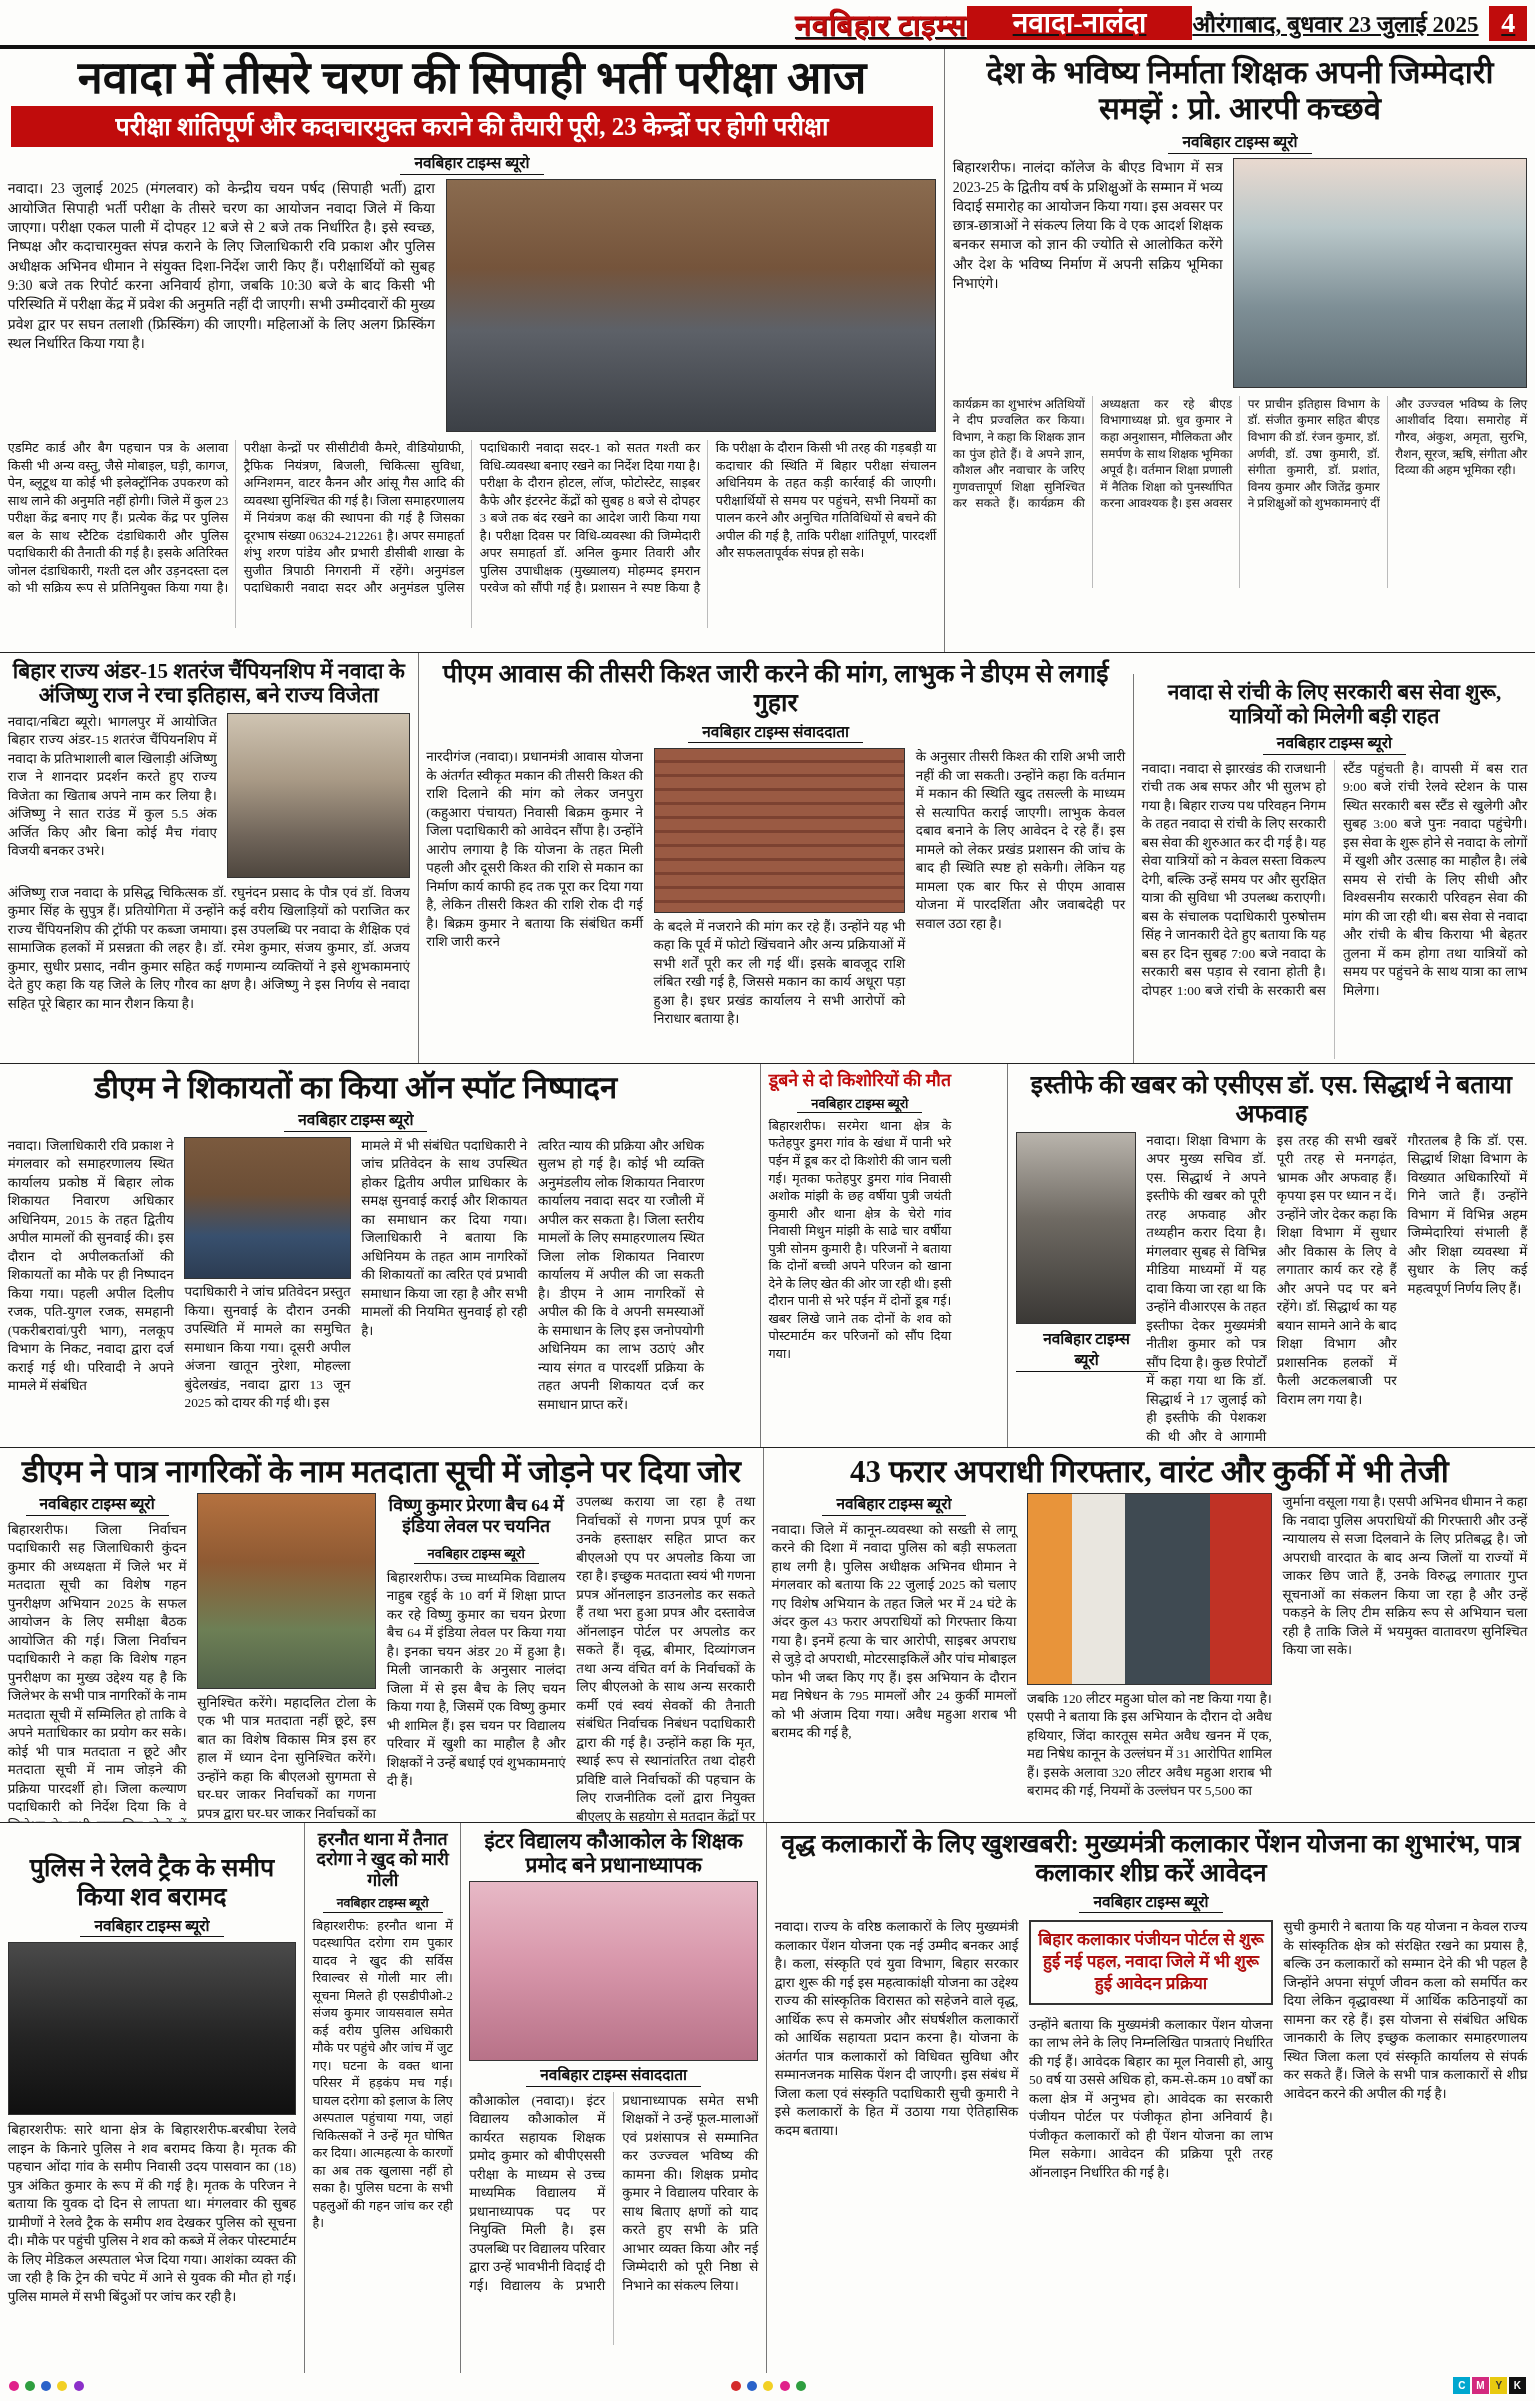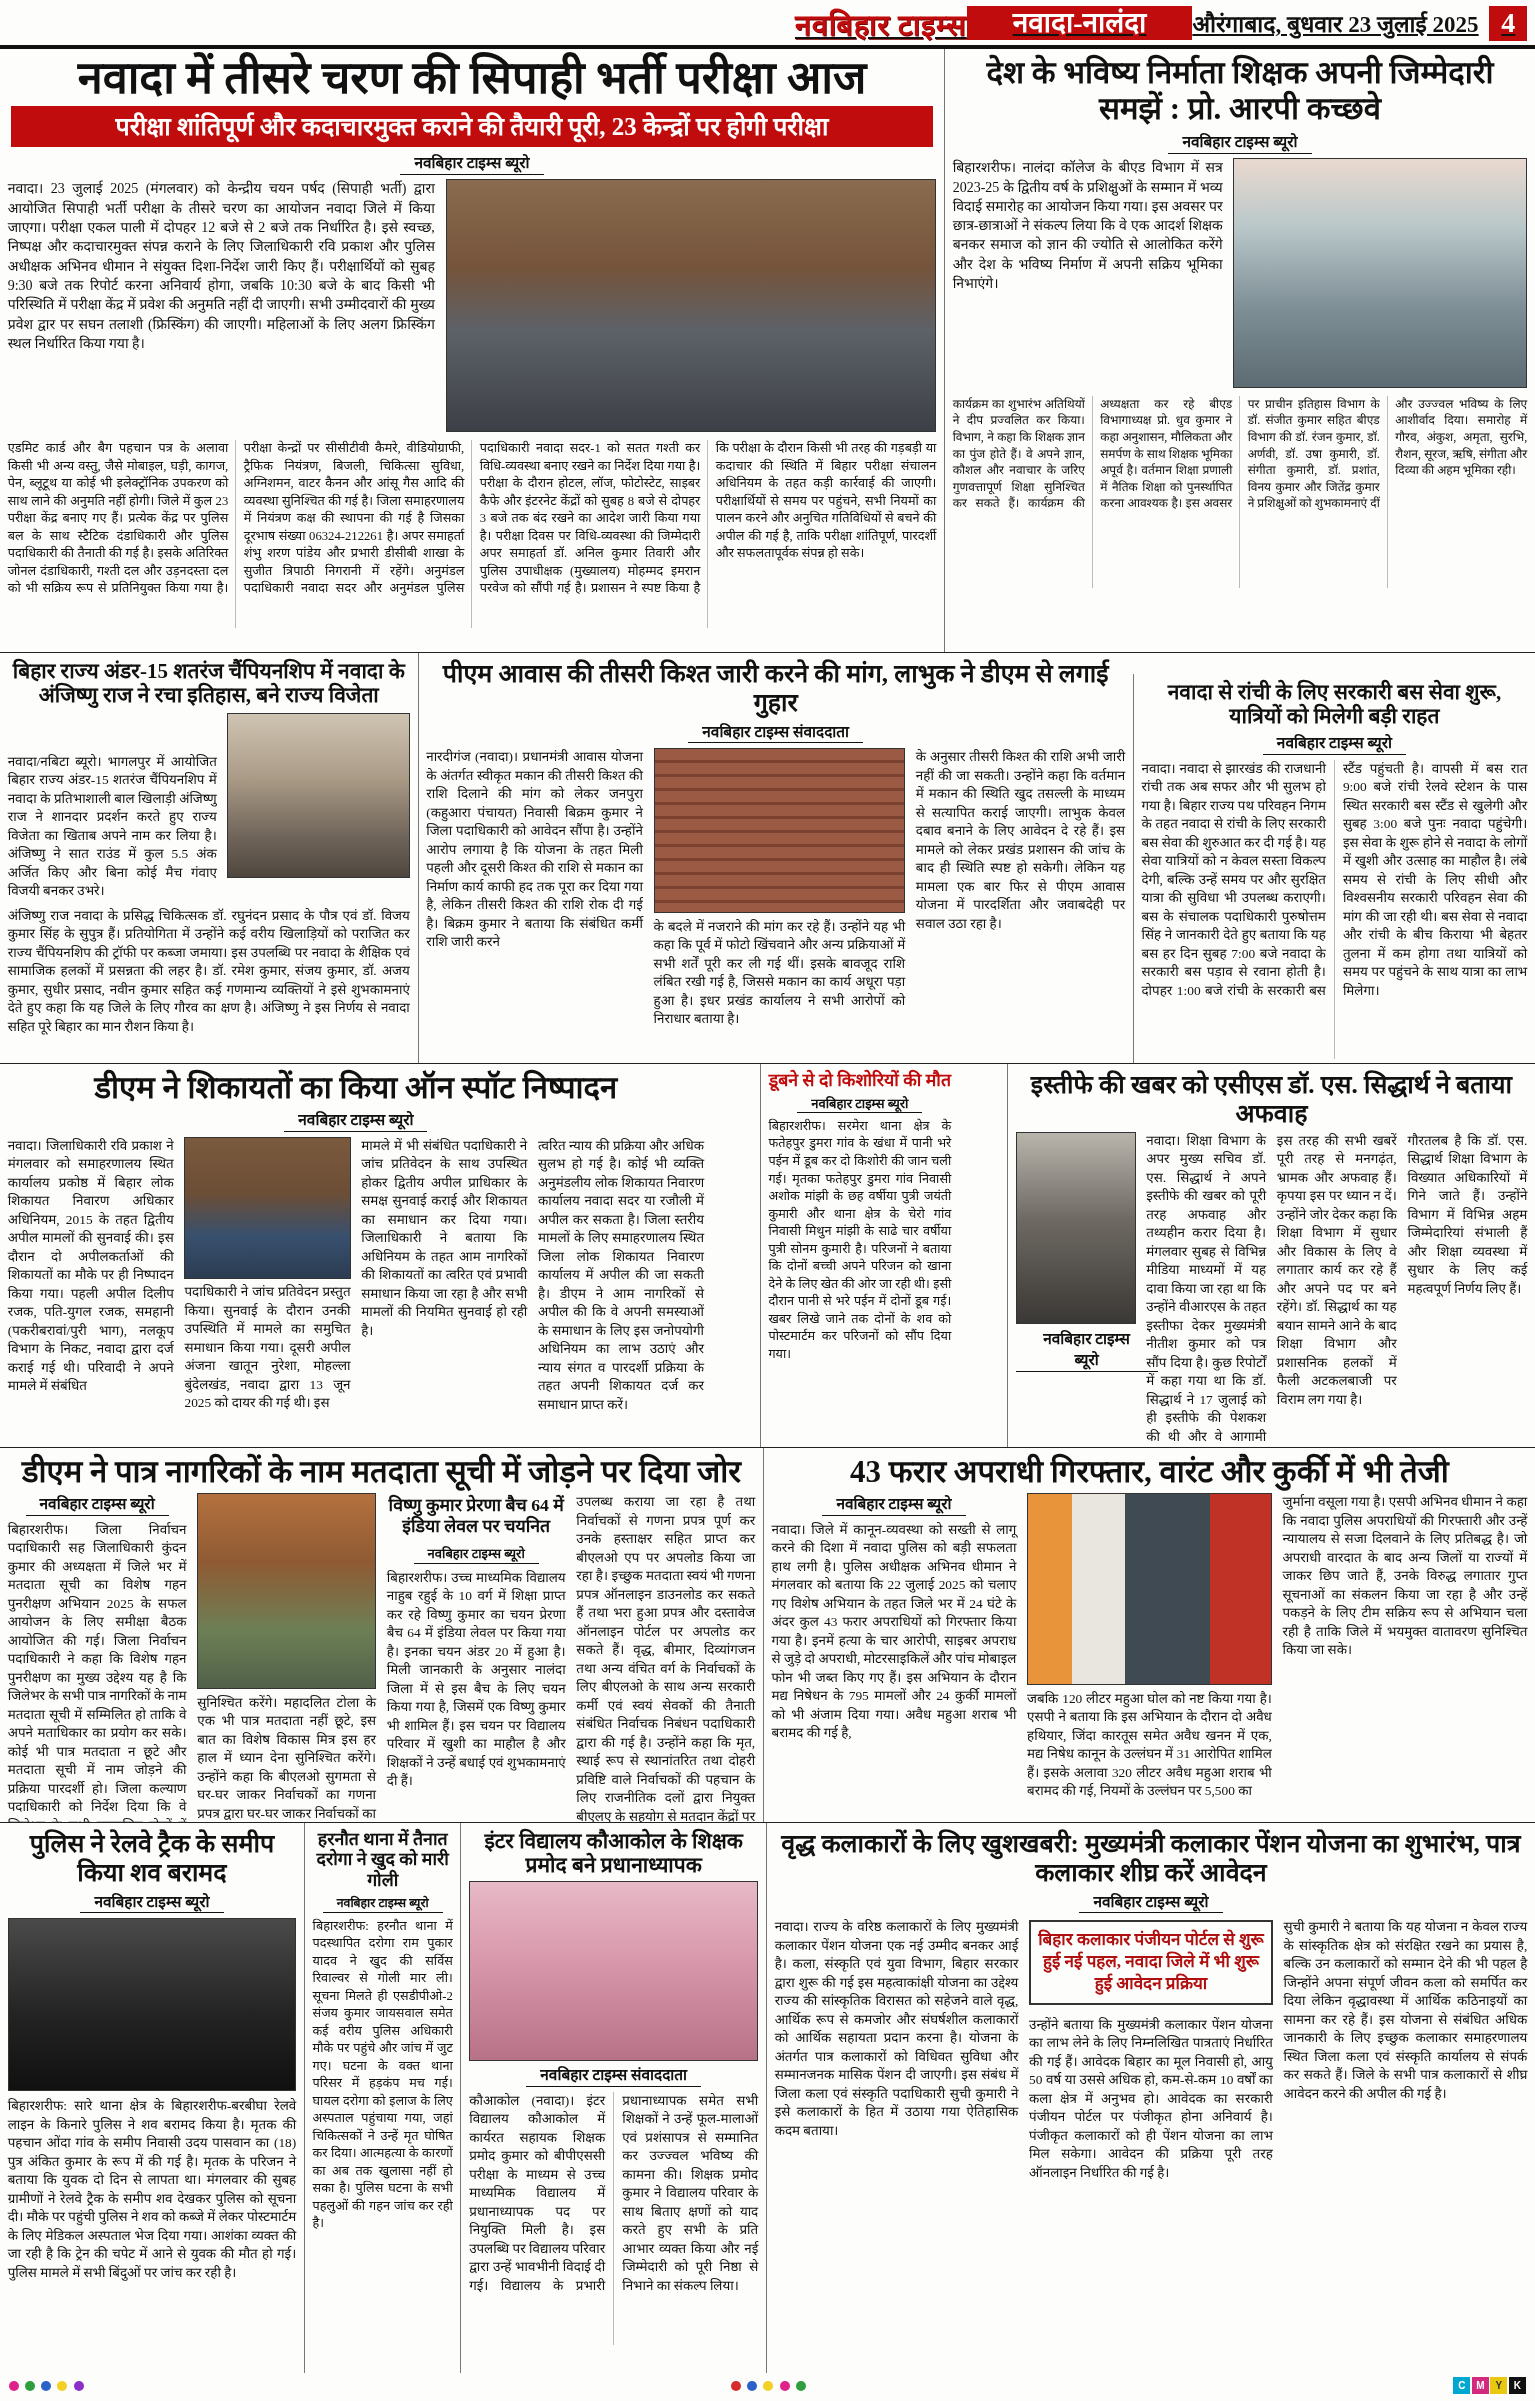--- a/index.html
+++ b/index.html
@@ -91,21 +91,21 @@
         <div class="photo ph-farewell" style="flex:1;height:230px;"></div>
       </div>
       <div class="body cols-4" style="margin-top:7.7px;height:192px;font-size:12px;">कार्यक्रम का शुभारंभ अतिथियों ने दीप प्रज्वलित कर किया। विभाग, ने कहा कि शिक्षक ज्ञान का पुंज होते हैं। वे अपने ज्ञान, कौशल और नवाचार के जरिए गुणवत्तापूर्ण शिक्षा सुनिश्चित कर सकते हैं। कार्यक्रम की अध्यक्षता कर रहे बीएड विभागाध्यक्ष प्रो. धुव कुमार ने कहा अनुशासन, मौलिकता और समर्पण के साथ शिक्षक भूमिका अपूर्व है। वर्तमान शिक्षा प्रणाली में नैतिक शिक्षा को पुनर्स्थापित करना आवश्यक है। इस अवसर पर प्राचीन इतिहास विभाग के डॉ. संजीत कुमार सहित बीएड विभाग की डॉ. रंजन कुमार, डॉ. अर्णवी, डॉ. उषा कुमारी, डॉ. संगीता कुमारी, डॉ. प्रशांत, विनय कुमार और जितेंद्र कुमार ने प्रशिक्षुओं को शुभकामनाएं दीं और उज्ज्वल भविष्य के लिए आशीर्वाद दिया। समारोह में गौरव, अंकुश, अमृता, सुरभि, रौशन, सूरज, ऋषि, संगीता और दिव्या की अहम भूमिका रही।</div>
     </div>
   </div>
 
   <div class="row" style="height:411px;">
     <div class="art" style="width:27.2%;">
       <div class="hl hl-sm">बिहार राज्य अंडर-15 शतरंज चैंपियनशिप में नवादा के अंजिष्णु राज ने रचा इतिहास, बने राज्य विजेता</div>
       <div class="flexrow" style="margin-top:4.6px;">
-        <div class="fcol body" style="flex:0 0 52%;margin-top:40px;">नवादा/नबिटा ब्यूरो। भागलपुर में आयोजित बिहार राज्य अंडर-15 शतरंज चैंपियनशिप में नवादा के प्रतिभाशाली बाल खिलाड़ी अंजिष्णु राज ने शानदार प्रदर्शन करते हुए राज्य विजेता का खिताब अपने नाम कर लिया है। अंजिष्णु ने सात राउंड में कुल 5.5 अंक अर्जित किए और बिना कोई मैच गंवाए विजयी बनकर उभरे।</div>
+        <div class="fcol body" style="flex:0 0 52%;">नवादा/नबिटा ब्यूरो। भागलपुर में आयोजित बिहार राज्य अंडर-15 शतरंज चैंपियनशिप में नवादा के प्रतिभाशाली बाल खिलाड़ी अंजिष्णु राज ने शानदार प्रदर्शन करते हुए राज्य विजेता का खिताब अपने नाम कर लिया है। अंजिष्णु ने सात राउंड में कुल 5.5 अंक अर्जित किए और बिना कोई मैच गंवाए विजयी बनकर उभरे।</div>
         <div class="photo ph-chess" style="flex:1;height:165px;"></div>
       </div>
       <div class="body" style="margin-top:6.1px;height:115px;">अंजिष्णु राज नवादा के प्रसिद्ध चिकित्सक डॉ. रघुनंदन प्रसाद के पौत्र एवं डॉ. विजय कुमार सिंह के सुपुत्र हैं। प्रतियोगिता में उन्होंने कई वरीय खिलाड़ियों को पराजित कर राज्य चैंपियनशिप की ट्रॉफी पर कब्जा जमाया। इस उपलब्धि पर नवादा के शैक्षिक एवं सामाजिक हलकों में प्रसन्नता की लहर है। डॉ. रमेश कुमार, संजय कुमार, डॉ. अजय कुमार, सुधीर प्रसाद, नवीन कुमार सहित कई गणमान्य व्यक्तियों ने इसे शुभकामनाएं देते हुए कहा कि यह जिले के लिए गौरव का क्षण है। अंजिष्णु ने इस निर्णय से नवादा सहित पूरे बिहार का मान रौशन किया है।</div>
     </div>
     <div class="art" style="width:46.6%;">
       <div class="hl hl-md">पीएम आवास की तीसरी किश्त जारी करने की मांग, लाभुक ने डीएम से लगाई गुहार</div>
       <div class="byline">नवबिहार टाइम्स संवाददाता</div>
       <div class="flexrow">
         <div class="fcol body" style="flex:0 0 31%;">नारदीगंज (नवादा)। प्रधानमंत्री आवास योजना के अंतर्गत स्वीकृत मकान की तीसरी किश्त की राशि दिलाने की मांग को लेकर जनपुरा (कहुआरा पंचायत) निवासी बिक्रम कुमार ने जिला पदाधिकारी को आवेदन सौंपा है। उन्होंने आरोप लगाया है कि योजना के तहत मिली पहली और दूसरी किश्त की राशि से मकान का निर्माण कार्य काफी हद तक पूरा कर दिया गया है, लेकिन तीसरी किश्त की राशि रोक दी गई है। बिक्रम कुमार ने बताया कि संबंधित कर्मी राशि जारी करने</div>
         <div class="fcol stack" style="flex:0 0 36%;">
@@ -185,21 +185,21 @@
         <div class="fcol stack">
           <div class="photo ph-spflags" style="height:192px;"></div>
           <div class="body">जबकि 120 लीटर महुआ घोल को नष्ट किया गया है। एसपी ने बताया कि इस अभियान के दौरान दो अवैध हथियार, जिंदा कारतूस समेत अवैध खनन में एक, मद्य निषेध कानून के उल्लंघन में 31 आरोपित शामिल हैं। इसके अलावा 320 लीटर अवैध महुआ शराब भी बरामद की गई, नियमों के उल्लंघन पर 5,500 का</div>
         </div>
         <div class="fcol body">जुर्माना वसूला गया है। एसपी अभिनव धीमान ने कहा कि नवादा पुलिस अपराधियों की गिरफ्तारी और उन्हें न्यायालय से सजा दिलवाने के लिए प्रतिबद्ध है। जो अपराधी वारदात के बाद अन्य जिलों या राज्यों में जाकर छिप जाते हैं, उनके विरुद्ध लगातार गुप्त सूचनाओं का संकलन किया जा रहा है और उन्हें पकड़ने के लिए टीम सक्रिय रूप से अभियान चला रही है ताकि जिले में भयमुक्त वातावरण सुनिश्चित किया जा सके।</div>
       </div>
     </div>
   </div>
 
   <div class="row" style="height:550px;border-bottom:none;">
-    <div class="art" style="width:19.8%;">
+    <div class="art" style="width:19.8%;margin-top:24px;">
       <div class="hl hl-md">पुलिस ने रेलवे ट्रैक के समीप किया शव बरामद</div>
       <div class="byline">नवबिहार टाइम्स ब्यूरो</div>
       <div class="photo ph-track" style="height:173px;width:100%;"></div>
       <div class="body" style="margin-top:6.1px;">बिहारशरीफ: सारे थाना क्षेत्र के बिहारशरीफ-बरबीघा रेलवे लाइन के किनारे पुलिस ने शव बरामद किया है। मृतक की पहचान ओंदा गांव के समीप निवासी उदय पासवान का (18) पुत्र अंकित कुमार के रूप में की गई है। मृतक के परिजन ने बताया कि युवक दो दिन से लापता था। मंगलवार की सुबह ग्रामीणों ने रेलवे ट्रैक के समीप शव देखकर पुलिस को सूचना दी। मौके पर पहुंची पुलिस ने शव को कब्जे में लेकर पोस्टमार्टम के लिए मेडिकल अस्पताल भेज दिया गया। आशंका व्यक्त की जा रही है कि ट्रेन की चपेट में आने से युवक की मौत हो गई। पुलिस मामले में सभी बिंदुओं पर जांच कर रही है।</div>
     </div>
     <div class="art" style="width:10.2%;">
       <div class="hl hl-xs">हरनौत थाना में तैनात दरोगा ने खुद को मारी गोली</div>
       <div class="byline" style="font-size:12.3px;">नवबिहार टाइम्स ब्यूरो</div>
       <div class="body" style="font-size:12.7px;">बिहारशरीफ: हरनौत थाना में पदस्थापित दरोगा राम पुकार यादव ने खुद की सर्विस रिवाल्वर से गोली मार ली। सूचना मिलते ही एसडीपीओ-2 संजय कुमार जायसवाल समेत कई वरीय पुलिस अधिकारी मौके पर पहुंचे और जांच में जुट गए। घटना के वक्त थाना परिसर में हड़कंप मच गई। घायल दरोगा को इलाज के लिए अस्पताल पहुंचाया गया, जहां चिकित्सकों ने उन्हें मृत घोषित कर दिया। आत्महत्या के कारणों का अब तक खुलासा नहीं हो सका है। पुलिस घटना के सभी पहलुओं की गहन जांच कर रही है।</div>
     </div>

